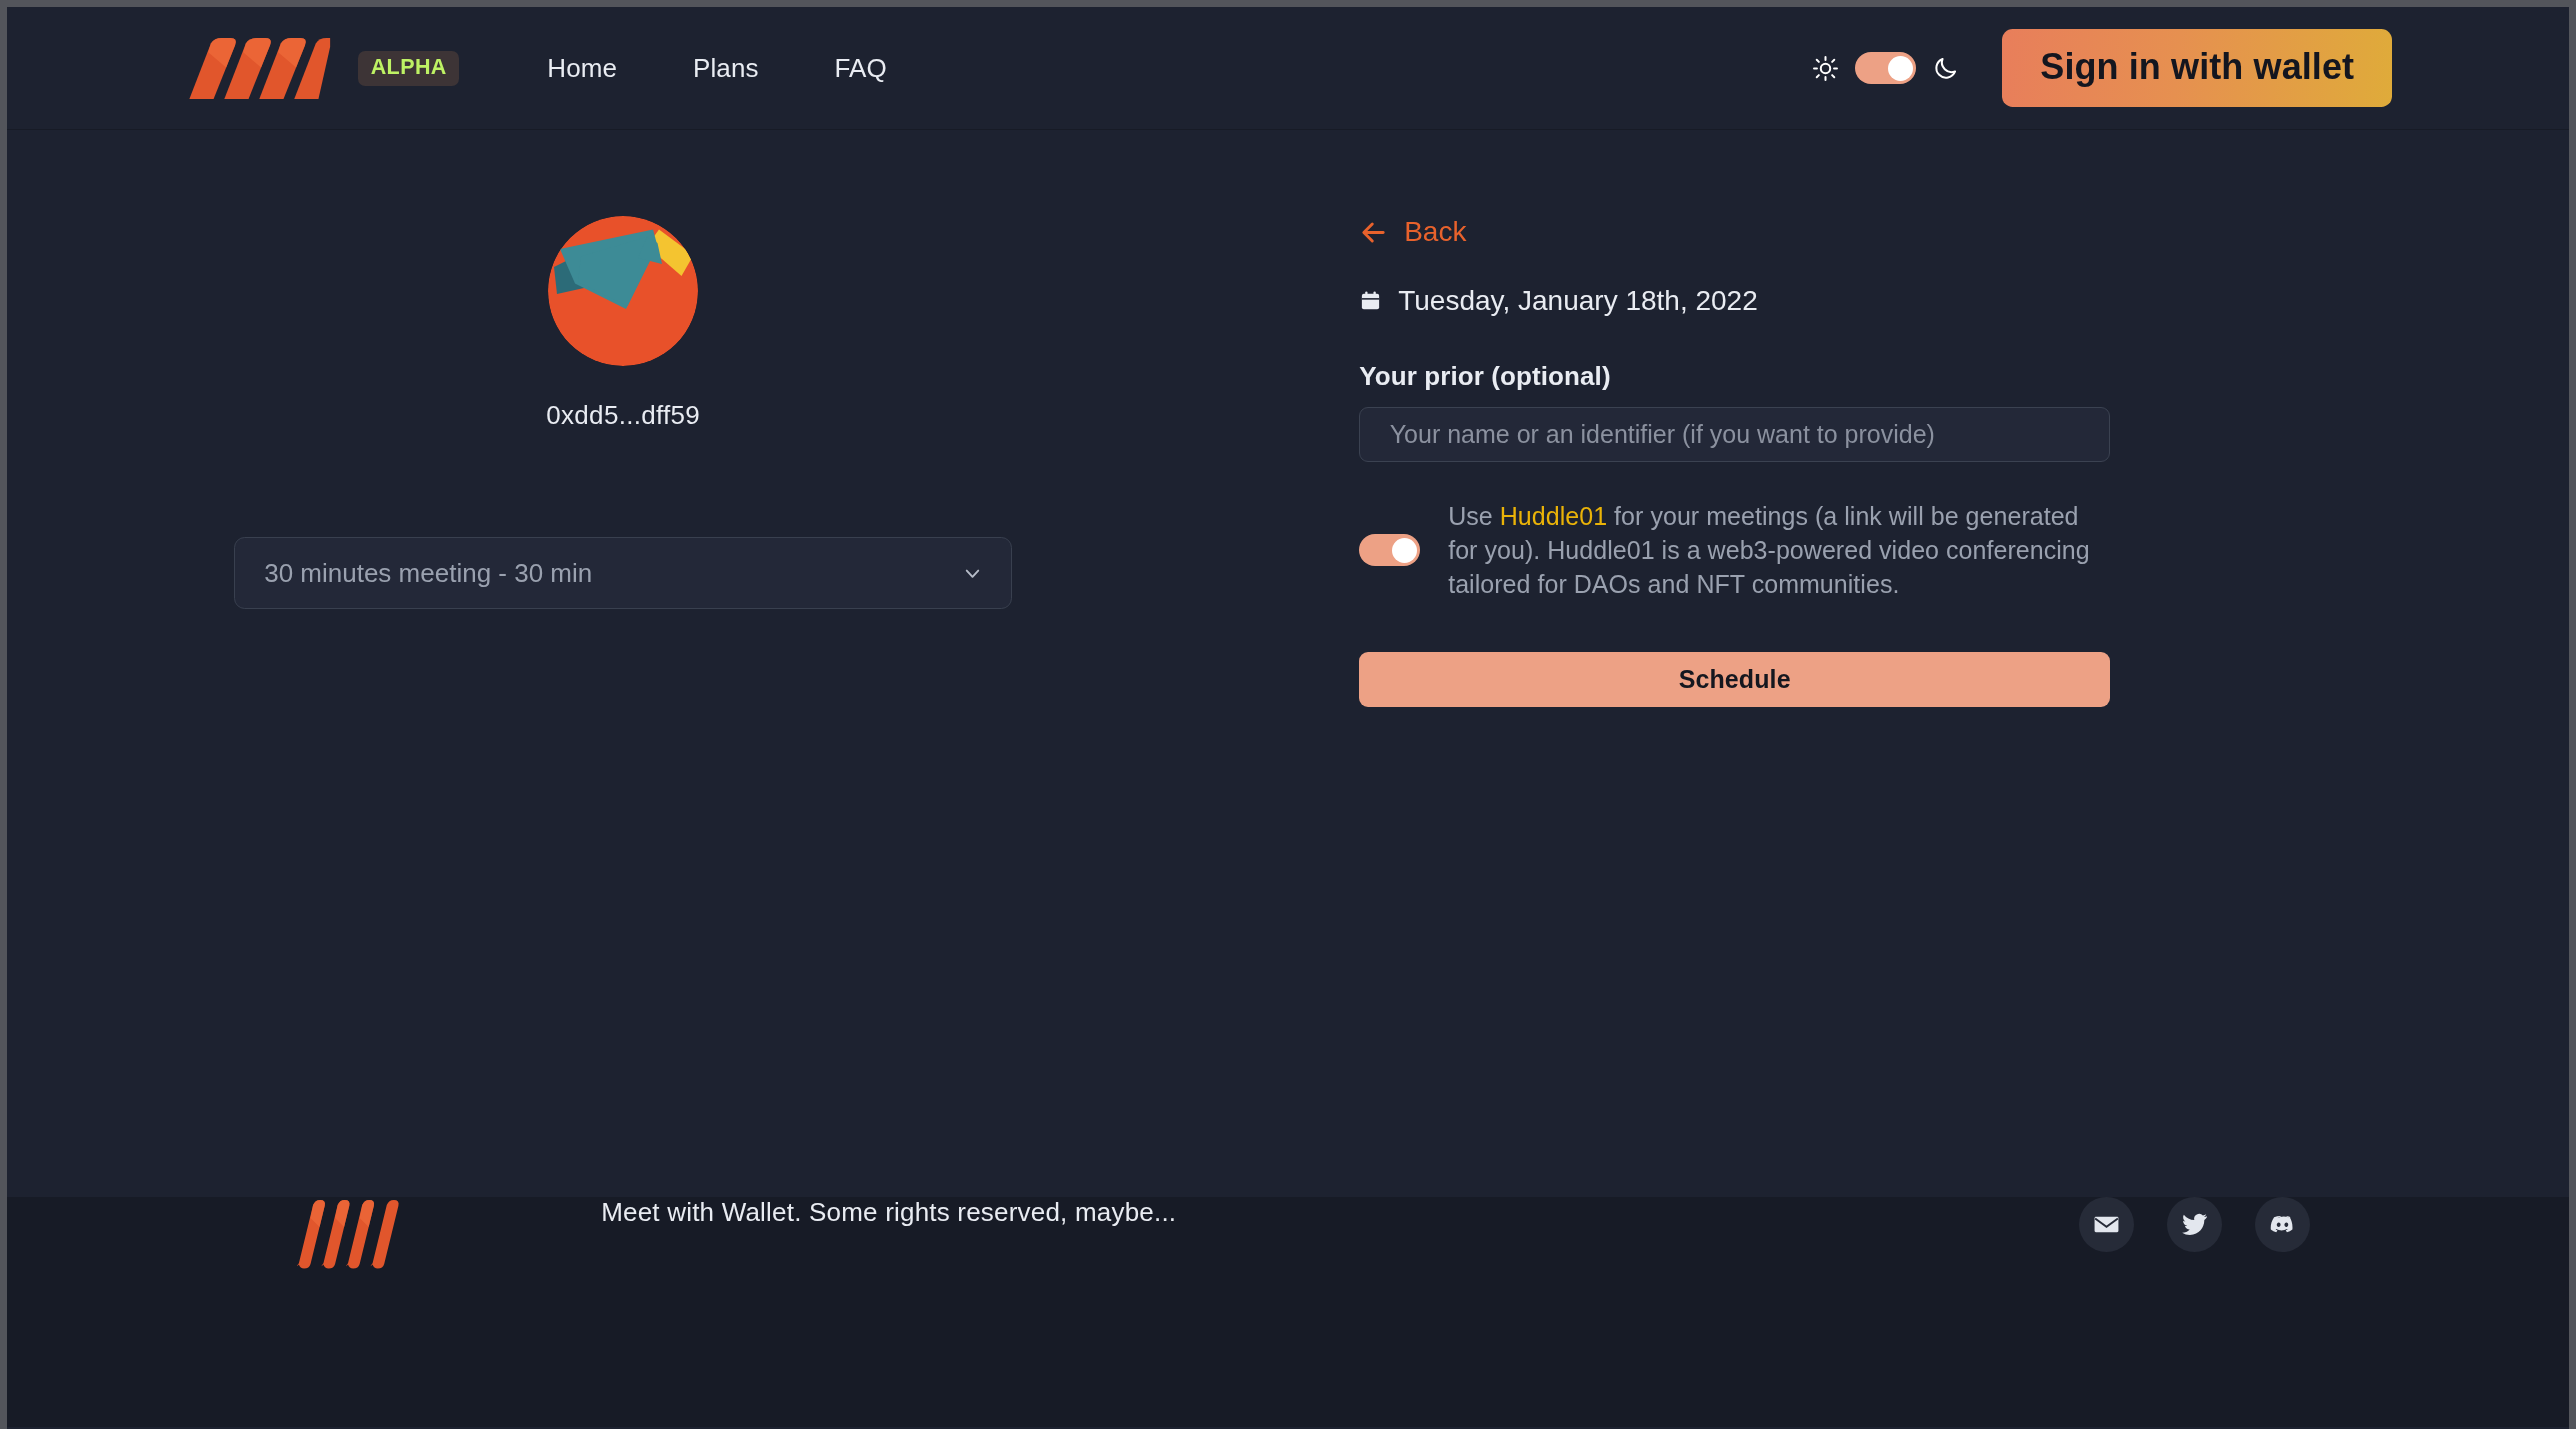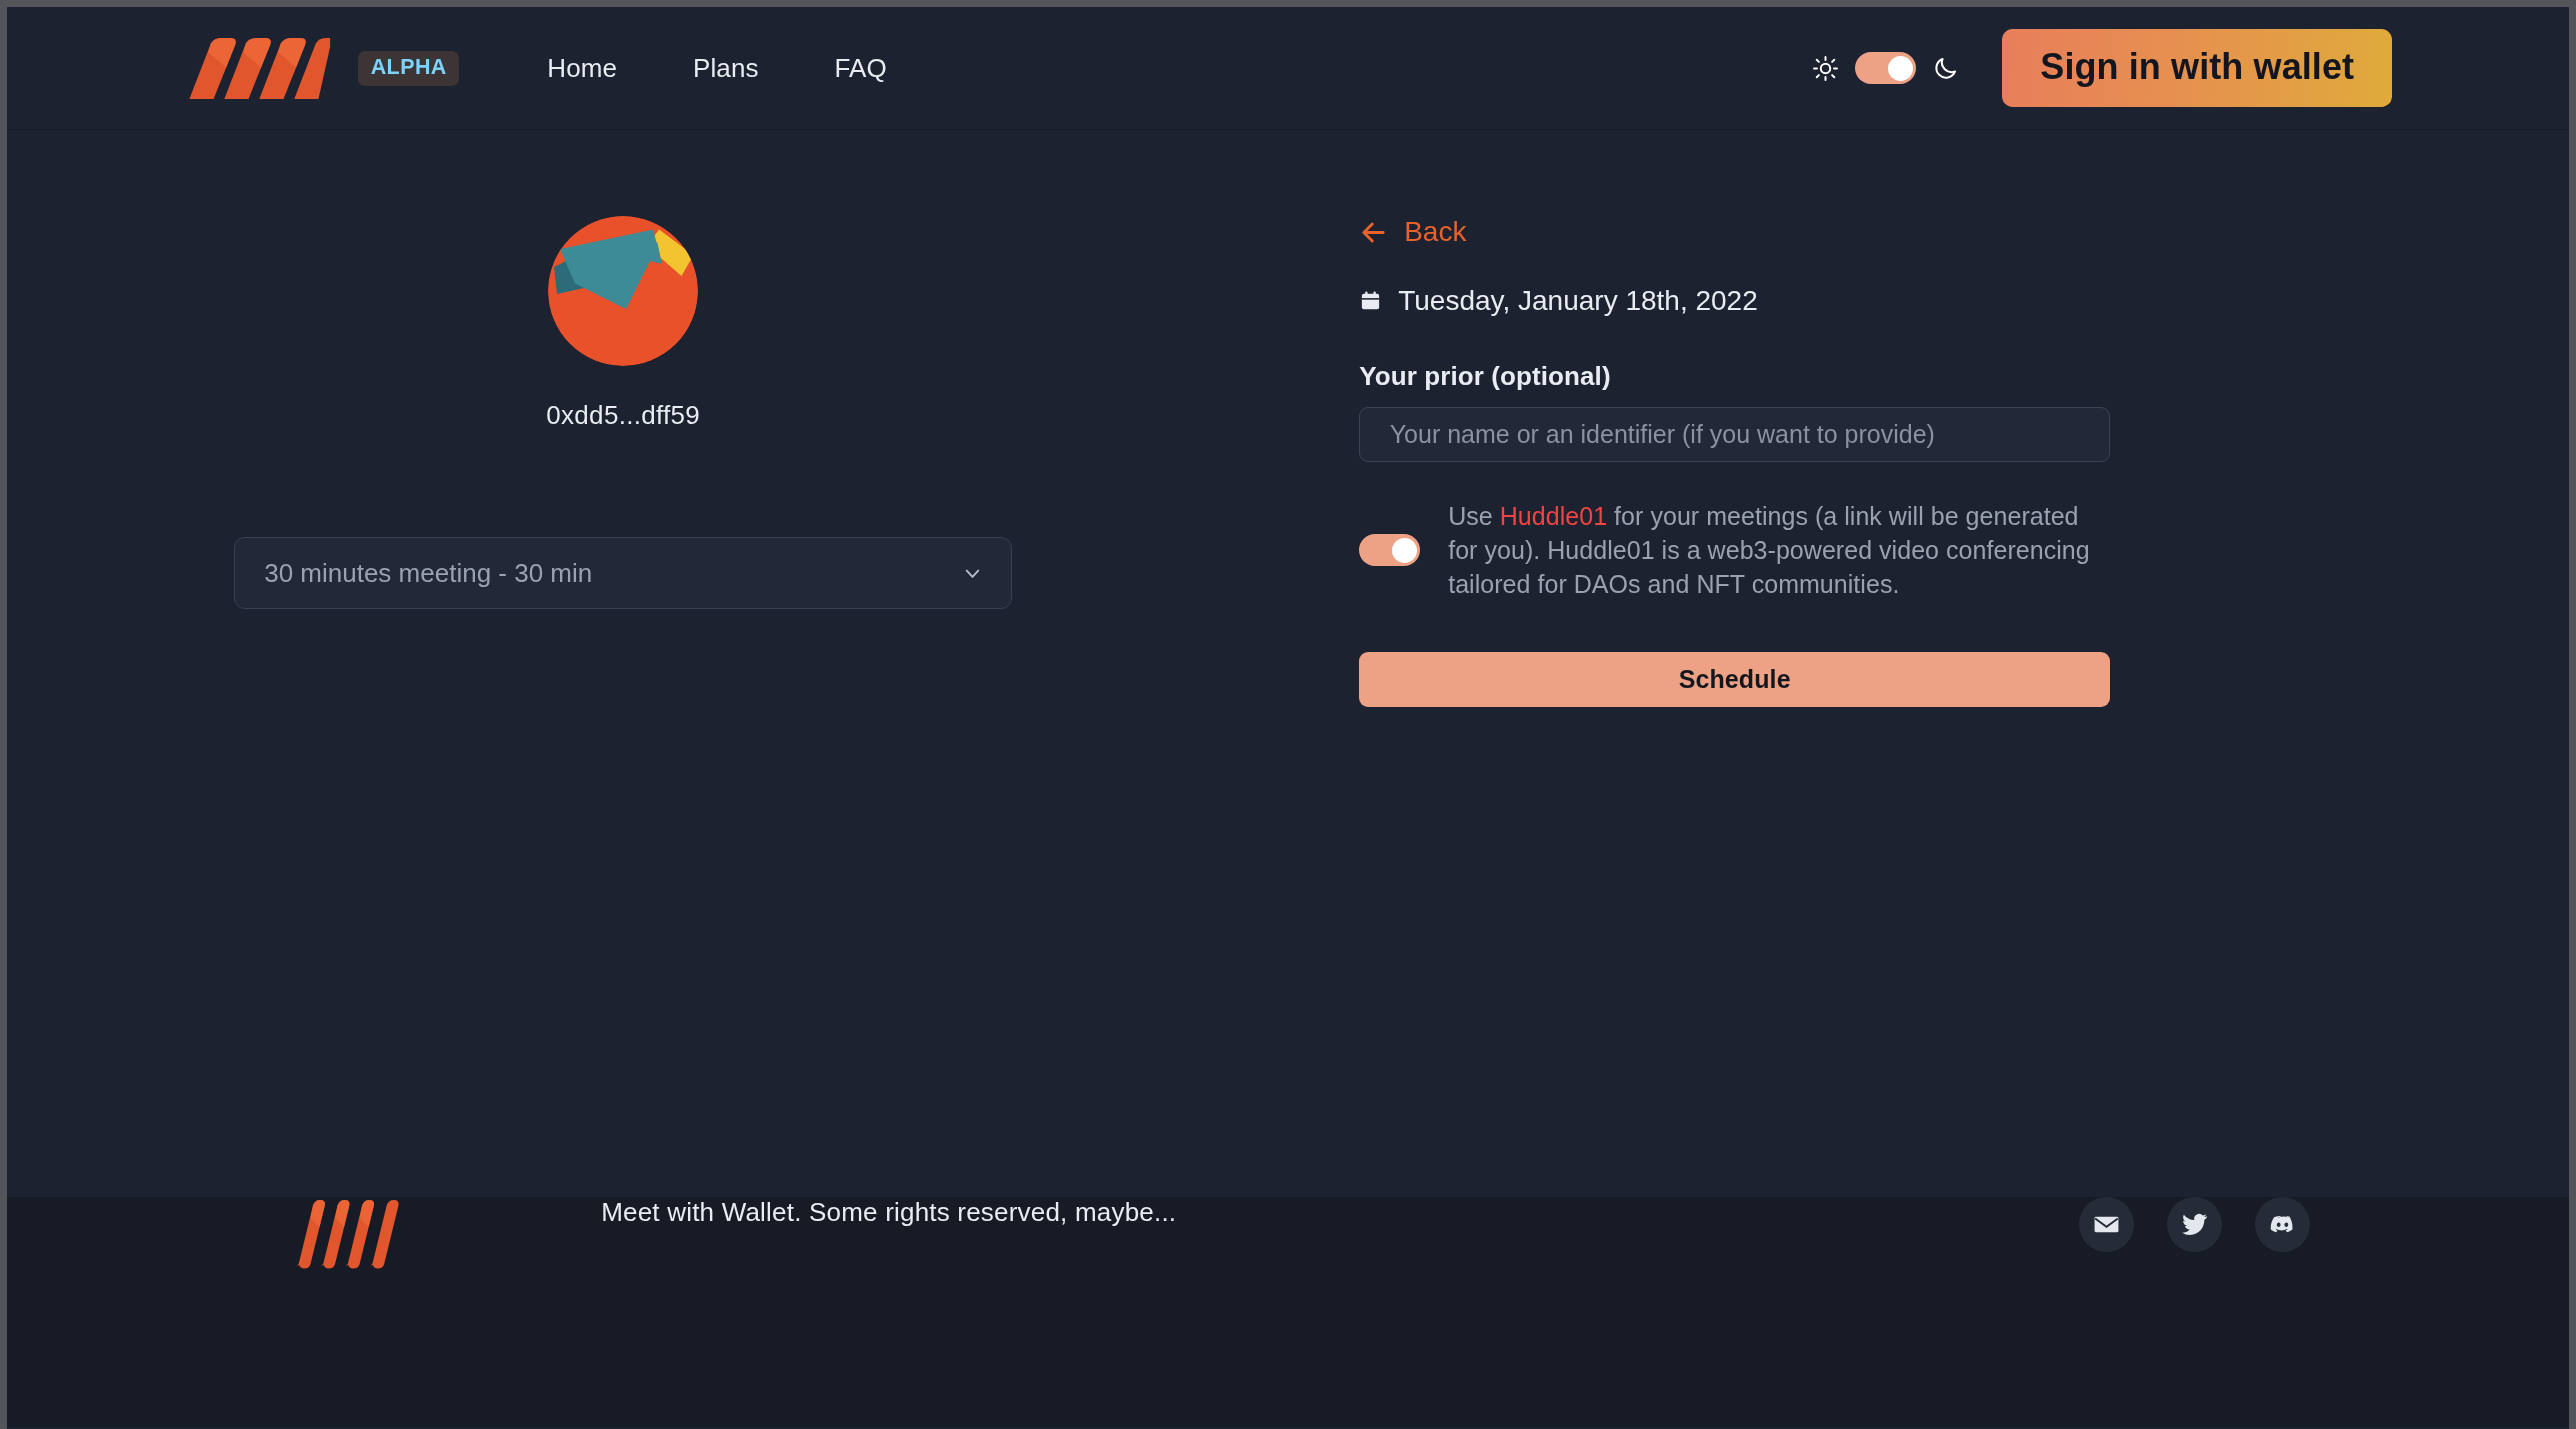--- a/index.html
+++ b/index.html
@@ -37,21 +37,21 @@
     display: flex;
     align-items: center;
     gap: 27px;
     margin-left: 177px;
   }
 
   .logo-mark { display: block; }
 
   .alpha-badge {
     background: #3d3436;
-    color: #7dd3fc;
+    color: #bef264;
     font-size: 21.5px;
     font-weight: 600;
     letter-spacing: 0.4px;
     padding: 6.3px 12.5px 7.2px;
     border-radius: 7.2px;
     line-height: 1;
   }
 
   #nav {
     display: flex;
@@ -238,21 +238,21 @@
     align-items: center;
     gap: 28px;
   }
   .huddle-text {
     color: #9aa1af;
     font-size: 25px;
     line-height: 1.37;
     width: 689px;
     letter-spacing: 0.04px;
   }
-  .huddle-text .hl { color: #ef4444; }
+  .huddle-text .hl { color: #eab308; }
 
   #schedule-btn {
     margin-top: 51px;
     width: 751px;
     height: 55px;
     background: #eda185;
     color: #15171f;
     font-size: 25px;
     font-weight: 700;
     border: none;

